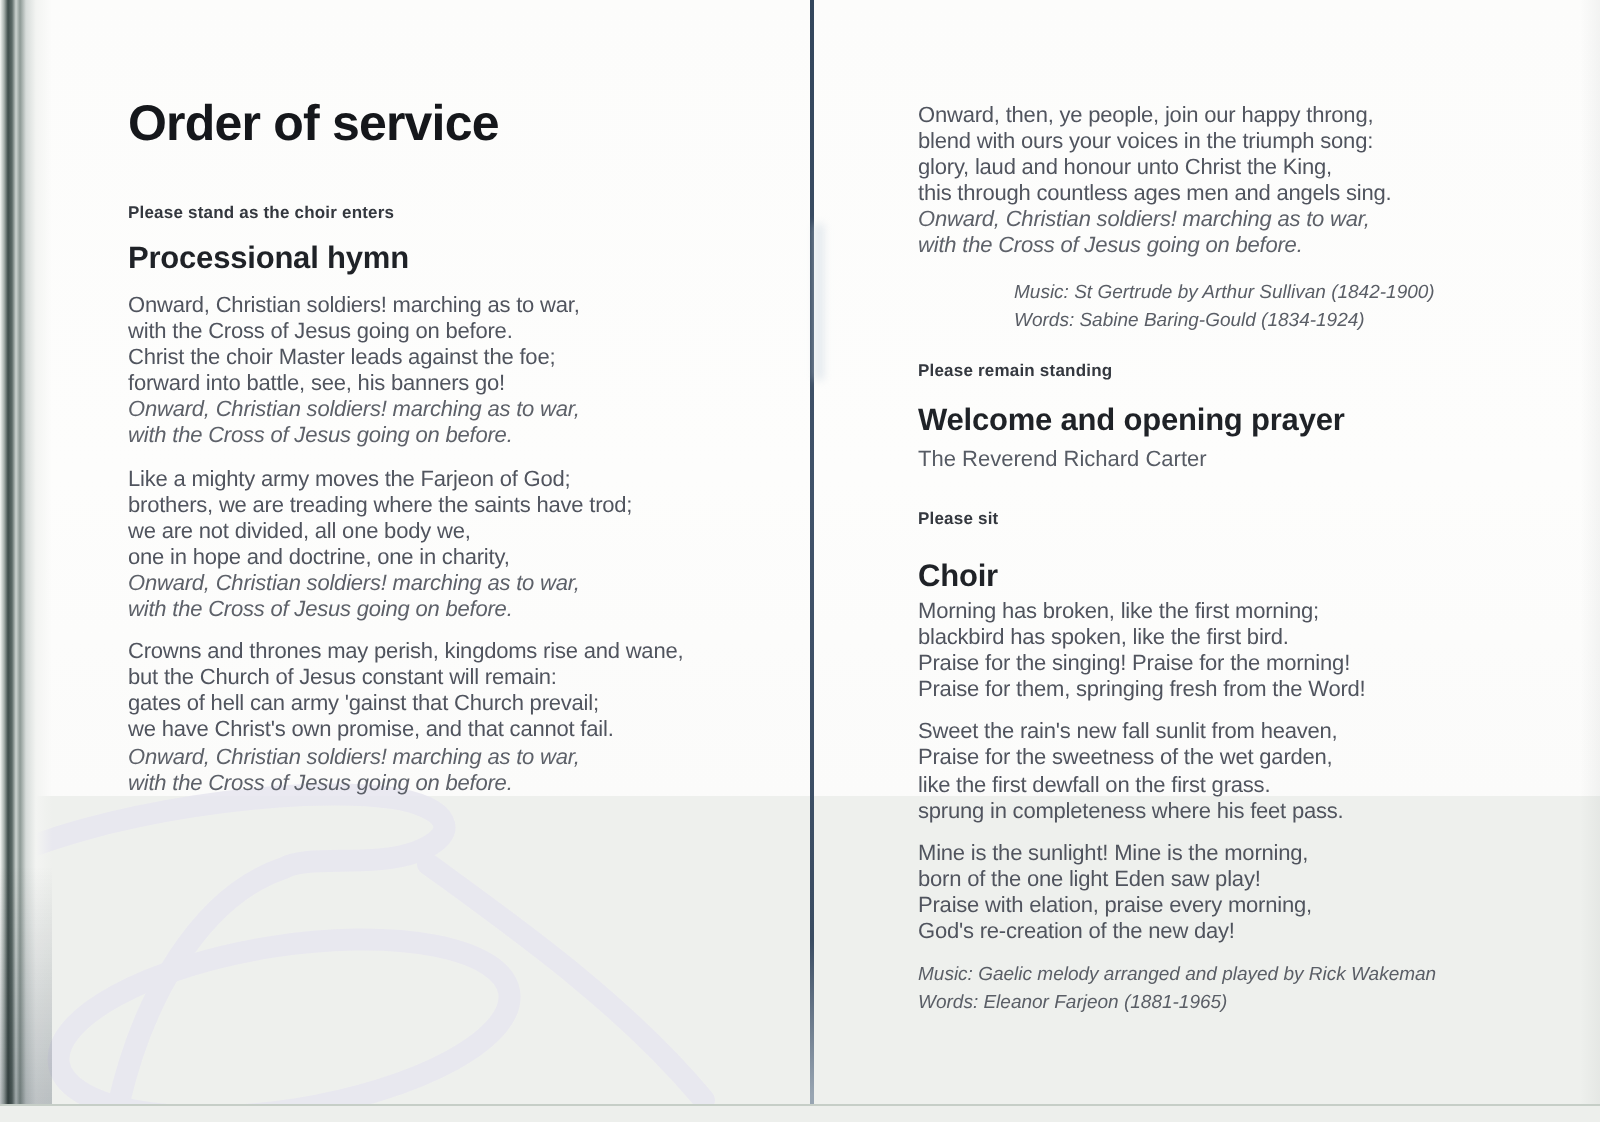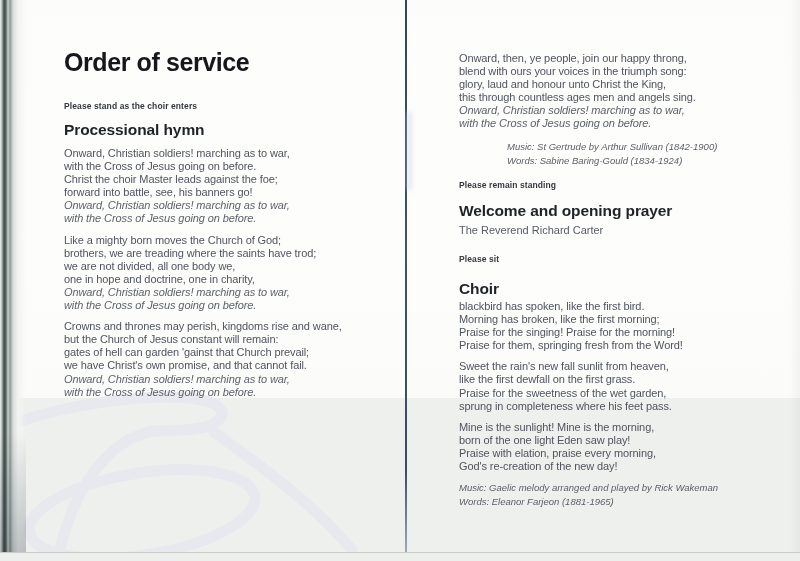--- a/index.html
+++ b/index.html
@@ -94,31 +94,31 @@
     <div class="stanzas" style="top:147px; left:0;">
         <div class="stanza">
           <div class="line">Onward, Christian soldiers! marching as to war,</div>
           <div class="line">with the Cross of Jesus going on before.</div>
           <div class="line">Christ the choir Master leads against the foe;</div>
           <div class="line">forward into battle, see, his banners go!</div>
           <div class="line italic">Onward, Christian soldiers! marching as to war,</div>
           <div class="line italic">with the Cross of Jesus going on before.</div>
         </div>
         <div class="stanza">
-          <div class="line">Like a mighty born moves the Church of God;</div>
+          <div class="line">Like a mighty army moves the Farjeon of God;</div>
           <div class="line">brothers, we are treading where the saints have trod;</div>
           <div class="line">we are not divided, all one body we,</div>
           <div class="line">one in hope and doctrine, one in charity,</div>
           <div class="line italic">Onward, Christian soldiers! marching as to war,</div>
           <div class="line italic">with the Cross of Jesus going on before.</div>
         </div>
         <div class="stanza">
           <div class="line">Crowns and thrones may perish, kingdoms rise and wane,</div>
           <div class="line">but the Church of Jesus constant will remain:</div>
-          <div class="line">gates of hell can garden 'gainst that Church prevail;</div>
+          <div class="line">gates of hell can army 'gainst that Church prevail;</div>
           <div class="line">we have Christ's own promise, and that cannot fail.</div>
           <div class="line italic">Onward, Christian soldiers! marching as to war,</div>
           <div class="line italic">with the Cross of Jesus going on before.</div>
         </div>
       </div>
   </div>
 
   <div class="fold"></div>
   <div class="fold-halo"></div>
 
@@ -144,29 +144,29 @@
     <h2 class="h2" style="top:202px; left:0;">Welcome and opening prayer</h2>
 
     <div class="speaker" style="top:224px; left:0;">The Reverend Richard Carter</div>
 
     <div class="directive" style="top:254px; left:0;">Please sit</div>
 
     <h2 class="h2" style="top:280px; left:0;">Choir</h2>
 
     <div class="stanzas" style="top:300px; left:0;">
         <div class="stanza">
+          <div class="line">Morning has broken, like the first morning;</div>
           <div class="line">blackbird has spoken, like the first bird.</div>
-          <div class="line">Morning has broken, like the first morning;</div>
           <div class="line">Praise for the singing! Praise for the morning!</div>
           <div class="line">Praise for them, springing fresh from the Word!</div>
         </div>
         <div class="stanza">
           <div class="line">Sweet the rain's new fall sunlit from heaven,</div>
+          <div class="line">Praise for the sweetness of the wet garden,</div>
           <div class="line">like the first dewfall on the first grass.</div>
-          <div class="line">Praise for the sweetness of the wet garden,</div>
           <div class="line">sprung in completeness where his feet pass.</div>
         </div>
         <div class="stanza">
           <div class="line">Mine is the sunlight! Mine is the morning,</div>
           <div class="line">born of the one light Eden saw play!</div>
           <div class="line">Praise with elation, praise every morning,</div>
           <div class="line">God's re-creation of the new day!</div>
         </div>
       </div>
 

